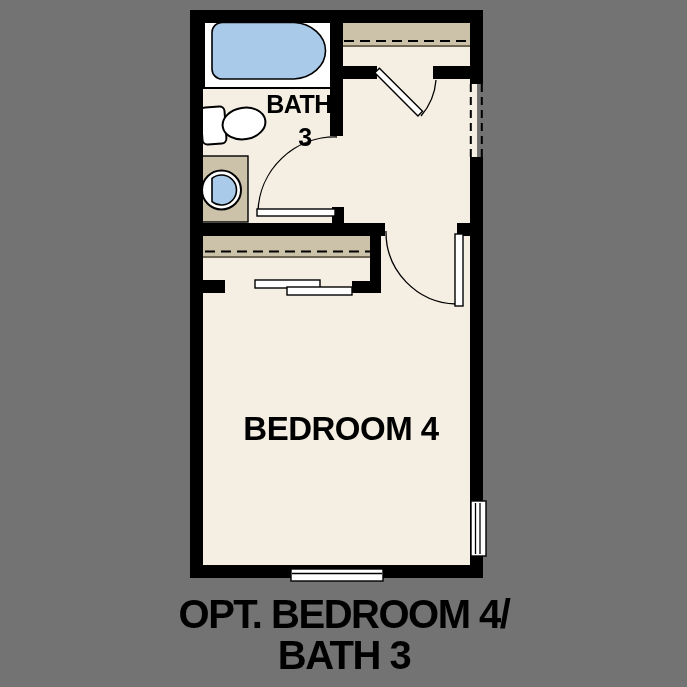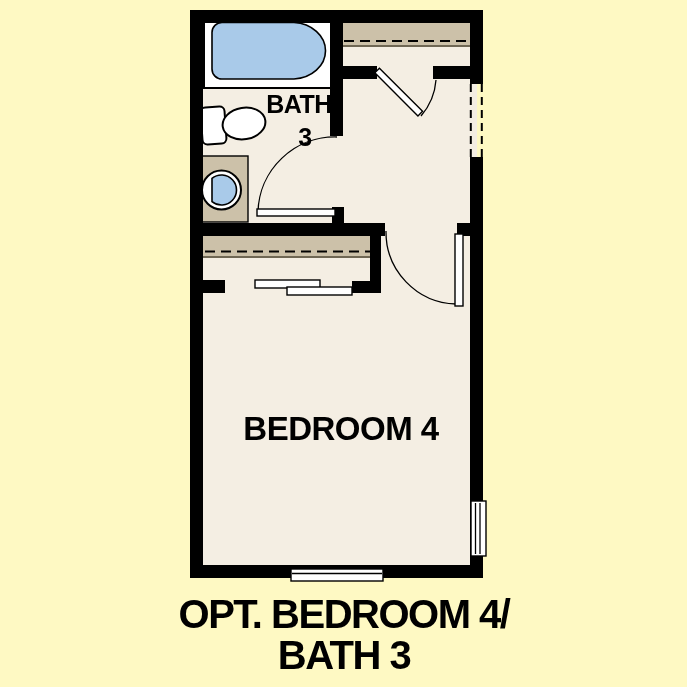--- a/index.html
+++ b/index.html
@@ -1,16 +1,16 @@
 <!DOCTYPE html>
 <html style="--c-wall: #000000; --c-floor: #F4EEE3; --c-shelf_tan: #CCC1A9; --c-shelf_edge: #6F6754; --c-fixture_blue: #A9CAE9; --c-white: #FFFFFF; --c-text: #000000;"><head>
 <meta charset="utf-8">
 <style>
   html,body{margin:0;padding:0;background:#ffffff;width:687px;height:687px;overflow:hidden;}
-  .stage{position:relative;width:687px;height:687px;background:#fef9c3;}
+  .stage{position:relative;width:687px;height:687px;background:#737373;}
   svg{position:absolute;left:0;top:0;}
 
   .wall{fill:var(--c-wall,#000);}
   .floor{fill:var(--c-floor,#F4EEE3);}
   .tan{fill:var(--c-shelf_tan,#CCC1A9);}
   .white-box{fill:var(--c-white,#fff);stroke:var(--c-wall,#000);stroke-width:2;}
   .fixture-white{fill:var(--c-white,#fff);stroke:var(--c-wall,#000);stroke-width:2;}
   .fixture-blue{fill:var(--c-fixture_blue,#A9CAE9);stroke:var(--c-wall,#000);stroke-width:1.6;}
   .door-leaf{fill:var(--c-white,#fff);stroke:var(--c-wall,#000);stroke-width:1.4;}
   .arc{fill:none;stroke:var(--c-wall,#000);stroke-width:1.3;}

